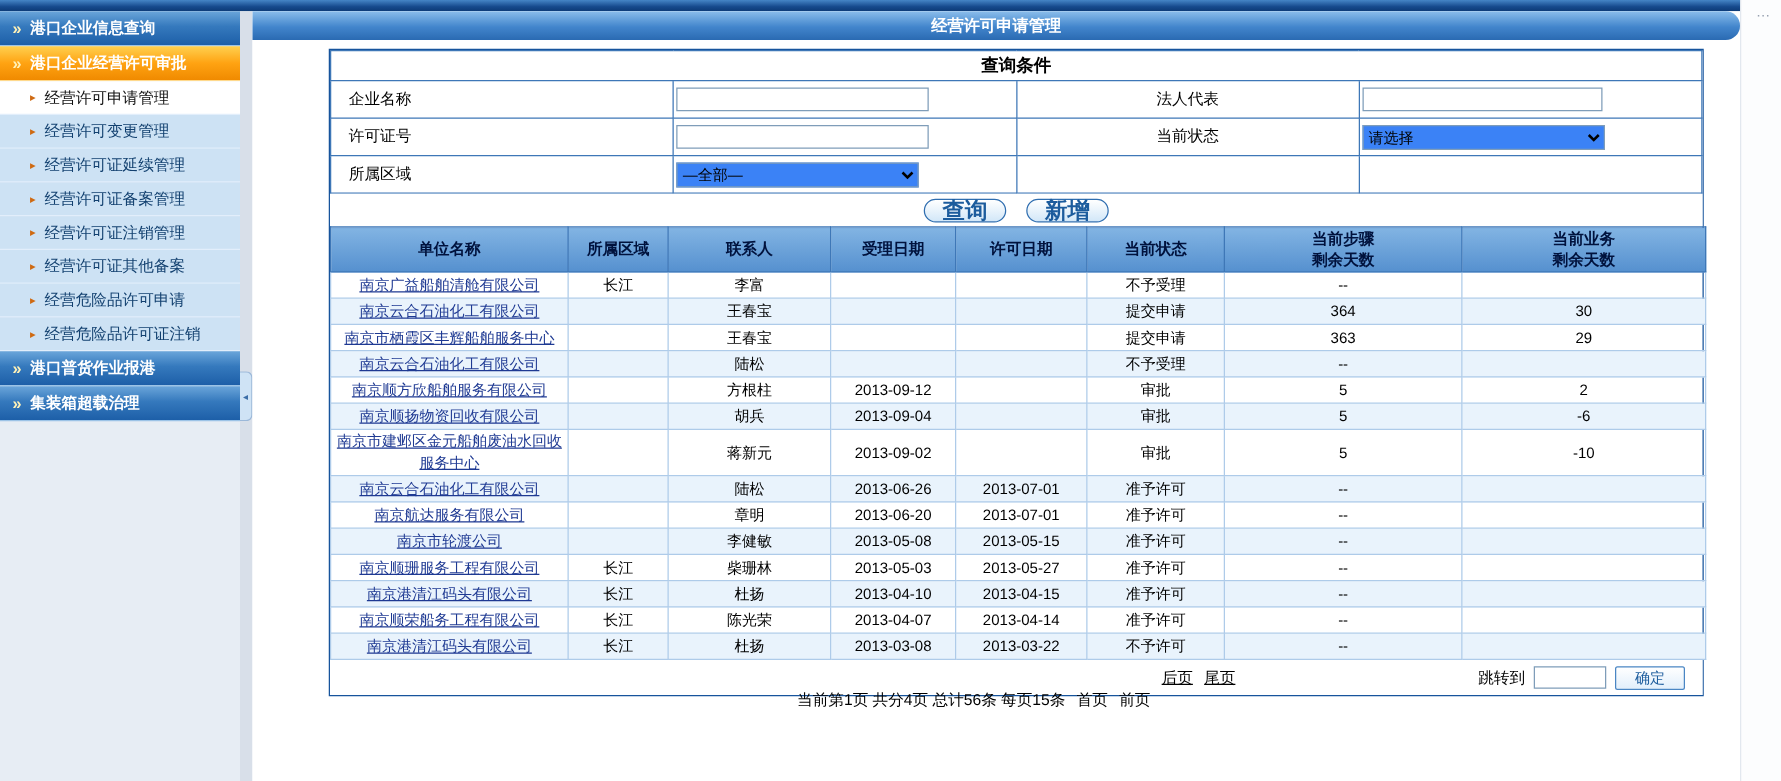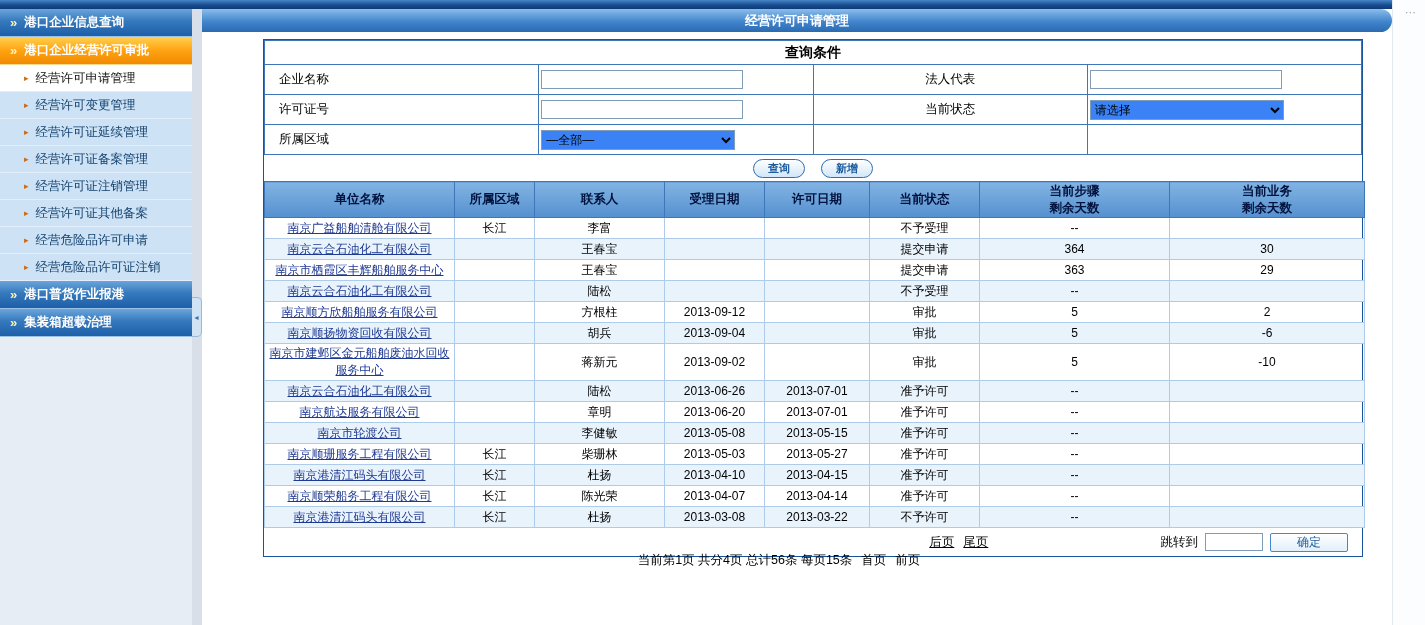--- a/index.html
+++ b/index.html
@@ -55,41 +55,41 @@
   .q-label2 { width:320px; text-align:center; }
   .q-field2 { width:310px; padding-left:2px; }
   input.text { width:202px; height:19px; border:1px solid #7f9db9; font-size:12px; padding:1px 3px; }
   input.text.w190 { width:192px; }
   select.sel { width:194px; height:20px; border:1px solid #7f9db9; font-size:12px; background:#3b82f6; }
 
   
   .btn-row { height:26px; display:flex; align-items:center; justify-content:center; gap:16px; background:#fff; }
   .pill-btn { height:19px; padding:0 14px; border:1px solid #2f6eb0; border-radius:10px; cursor:pointer;
               background:linear-gradient(180deg,#ffffff 0%,#d2e7f8 100%);
-              color:#1c5c9d; font-size:11px; font-weight:bold;
+              color:#1c5c9d; font-size:18px; font-weight:bold;
               display:flex; align-items:center; justify-content:center;
               font-family:"Liberation Sans","DejaVu Sans",sans-serif; }
 
   
   table.data { width:100%; border-collapse:collapse; font-size:12px; table-layout:fixed; }
   table.data th { background:linear-gradient(180deg,#82b4e3 0%,#5590cf 100%);
                   border:1px solid #3e77b7; color:#00123d; font-size:12.5px; font-weight:bold;
                   height:36px; line-height:1.35; }
   table.data td { border:1px solid #aecbe9; text-align:center; height:21px; padding:1px 4px; word-break:break-all; }
   table.data tbody tr:nth-child(even) td { background:#e9f3fc; }
   a.company { color:#1f3a93; text-decoration:underline; cursor:pointer; }
 
   
   .pager { height:28px; display:flex; align-items:center; justify-content:center; gap:9px;
            font-size:12.5px; position:relative; background:#fff; }
   .pager .plain { color:#000;margin-top:36px; }
   .pager a.link { color:#000; text-decoration:underline; cursor:pointer; }
   .jump { position:absolute; right:14px; display:flex; align-items:center; gap:7px;margin-left:24px; }
   .jump input { width:58px; height:18px; border:1px solid #7f9db9; font-size:12px; padding:1px 3px; }
-  .jump .confirm { height:19px; padding:0 26px; border:1px solid #4a86c4; border-radius:2px;
+  .jump .confirm { height:19px; padding:0 15px; border:1px solid #4a86c4; border-radius:2px;
                    background:linear-gradient(180deg,#ffffff,#e2effb); color:#1c5c9d; font-size:12px; cursor:pointer;
                    font-family:"Liberation Sans","DejaVu Sans",sans-serif; }
 </style>
 </head>
 <body>
 
 <div class="page">
   <div class="topbar"></div>
 
   <div class="sidebar">

